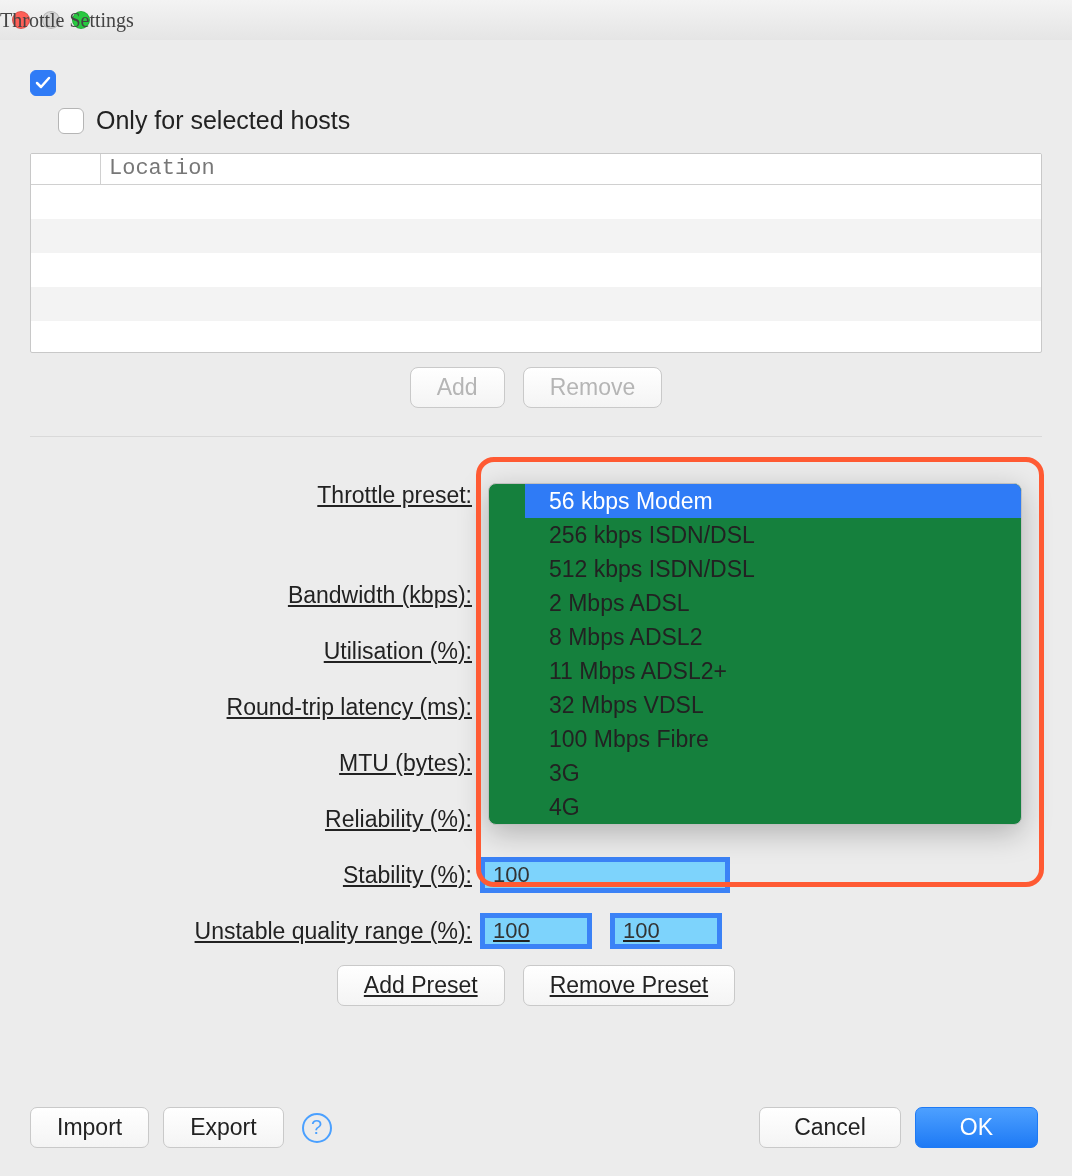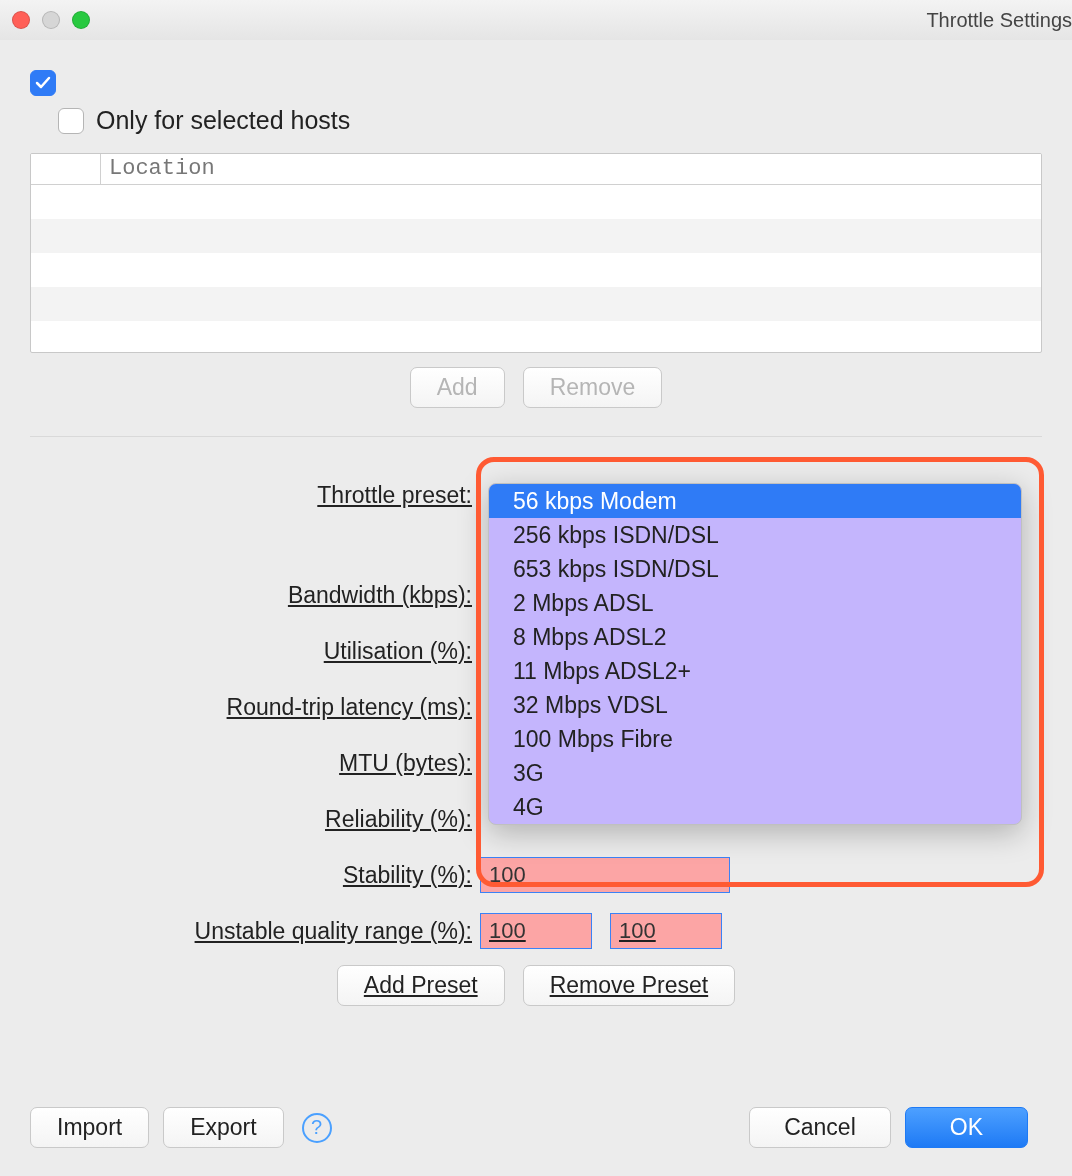--- a/index.html
+++ b/index.html
@@ -16,21 +16,21 @@
     height: 40px;
     background: linear-gradient(#f3f3f3, #e5e5e5);
     display: flex; align-items: center;
     position: relative;
   }
   .traffic { display:flex; gap:12px; margin-left:12px; }
   .dot { width:18px; height:18px; border-radius:50%; border:1px solid rgba(0,0,0,.15); }
   .dot.red { background:#ff5f57; }
   .dot.gray { background:#d6d6d6; }
   .dot.green { background:#28c940; }
-  .title { position:absolute; left:0; right:0; text-align:right; font-size:20px; color:#444; }
+  .title { position:absolute; left:0; right:0; text-align:left; font-size:20px; color:#444;font-family:Liberation Serif, serif; }
   .content { padding: 30px 30px 0 30px; }
   .check-row { display:flex; align-items:center; margin-bottom:10px; }
   .check-row.indent { margin-left: 28px; }
   .checkbox {
     width:26px; height:26px; border-radius:6px; margin-right:12px;
     display:inline-flex; align-items:center; justify-content:center;
     border:1px solid #b5b5b5; background:#fff;
   }
   .checkbox.checked { background:#2f7bf6; border-color:#2f7bf6; }
   .checkmark { width:16px; height:16px; }
@@ -44,49 +44,50 @@
   .th-first { width:70px; border-right:1px solid #d0d0d0; height:30px; }
   .th { padding:2px 8px; color:#777; font-size:22px; height:30px; }
   .trow { height:34px; }
   .trow.alt { background:#f3f3f3; }
   .btnrow { display:flex; justify-content:center; gap:18px; margin-top:14px; }
   .btn {
     background:linear-gradient(#ffffff,#f4f4f4);
     border:1px solid #c9c9c9; border-radius:7px;
     padding:6px 26px; font-size:23px; color:#222;
   }
-  .btn.disabled { color:#b5b5b5; }
+  .btn.disabled { color:#b5b5b5;border-radius:8px; }
   .btn.primary { background:linear-gradient(#4da0ff,#1e7af5); color:#fff; border-color:#1e7af5; }
   .hr { border-top:1px solid #d9d9d9; margin:28px 0 30px 0; }
   .form { position:relative;text-decoration:underline; }
   .form-row { display:flex; align-items:center; height:56px; }
   .label { width:450px; text-align:right; padding-right:8px; font-size:23px; }
   .textinput {
-    border:1px solid #3b82f6; background:#fca5a5; height:36px;
+    border:5px solid #3b82f6; background:#7dd3fc; height:36px;
     padding:2px 8px; font-size:22px; color:#333;
   }
   .textinput.w1 { width:250px; }
   .textinput.w2 { width:112px; }
   .highlight-box {
     position:absolute;
     border:5px solid #ff5a33; border-radius:18px;
     pointer-events:none;
   }
   .dropdown-panel {
     position:absolute;
-    background:#c4b5fd;
+    background:#15803d;
     border:1px solid #c0c0c0;
     border-radius:8px;
     box-shadow:0 8px 30px rgba(0,0,0,.25);
     overflow:hidden;
+    padding-left:36px;
   }
   .dd-item { padding:2px 24px; font-size:23px; color:#222; height:34px; display:flex; align-items:center; }
   .dd-item.selected { background:#2f7bf6; color:#fff; }
   .footer {
-    position:absolute; bottom:28px; left:30px; right:44px;
+    position:absolute; bottom:28px; left:30px; right:34px;
     display:flex; align-items:center;
   }
   .helpcircle {
     width:30px; height:30px; border-radius:50%; border:2px solid #4aa0ff;
     display:inline-flex; align-items:center; justify-content:center;
     color:#4aa0ff; font-size:20px; margin-left:18px;
   }
   .spacer { flex:1; }
 </style>
 </head>
@@ -168,21 +169,21 @@
     </div>
 
     <div class="btnrow" style="margin-top:6px;">
       <button class="btn">Add Preset</button>
       <button class="btn">Remove Preset</button>
     </div>
 
     <div class="dropdown-panel" id="dd" style="left:458px; top:16px; width:534px;">
     <div class="dd-item selected">56 kbps Modem</div>
         <div class="dd-item">256 kbps ISDN/DSL</div>
-        <div class="dd-item">653 kbps ISDN/DSL</div>
+        <div class="dd-item">512 kbps ISDN/DSL</div>
         <div class="dd-item">2 Mbps ADSL</div>
         <div class="dd-item">8 Mbps ADSL2</div>
         <div class="dd-item">11 Mbps ADSL2+</div>
         <div class="dd-item">32 Mbps VDSL</div>
         <div class="dd-item">100 Mbps Fibre</div>
         <div class="dd-item">3G</div>
         <div class="dd-item">4G</div>
       </div>
 
     <div class="highlight-box" style="left:446px; top:-10px; width:568px; height:430px;"></div>

